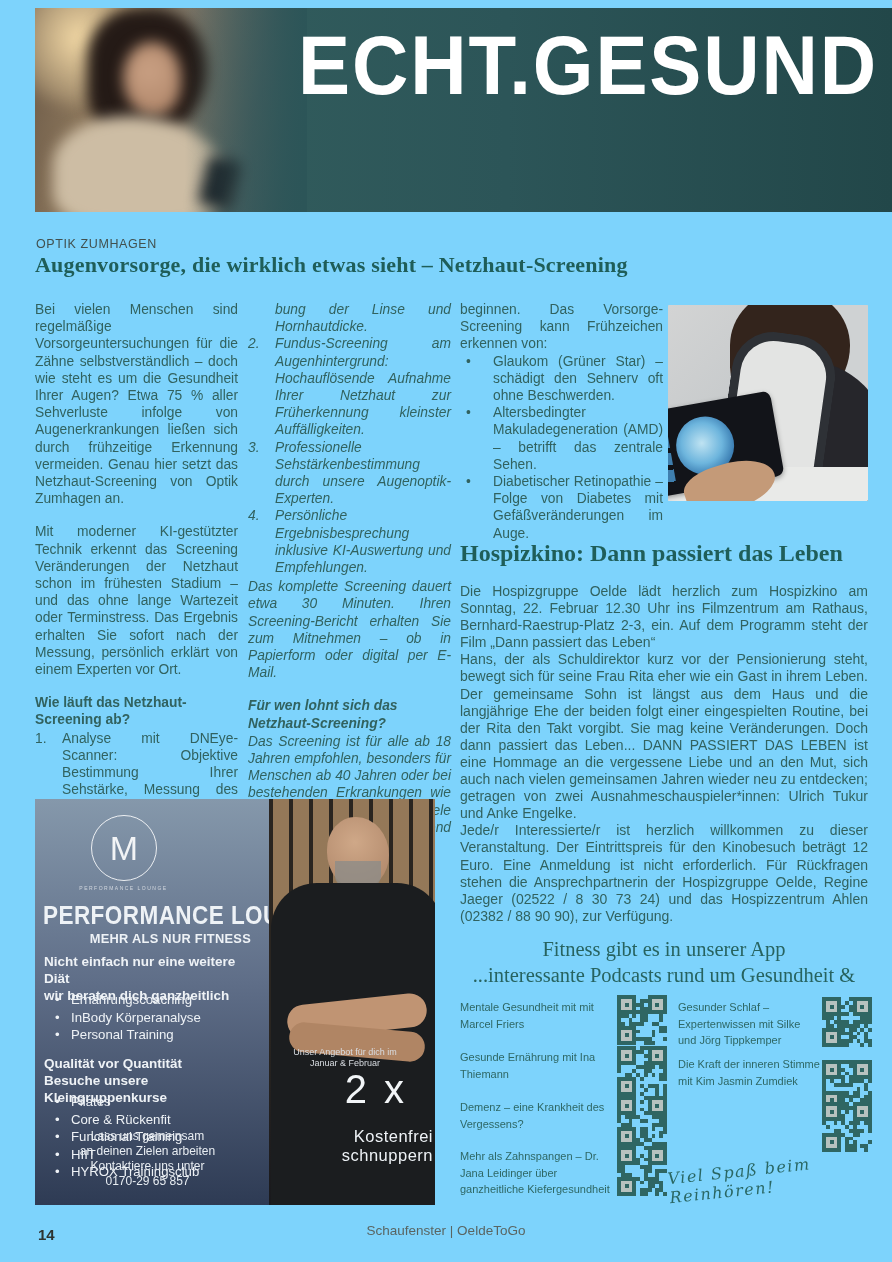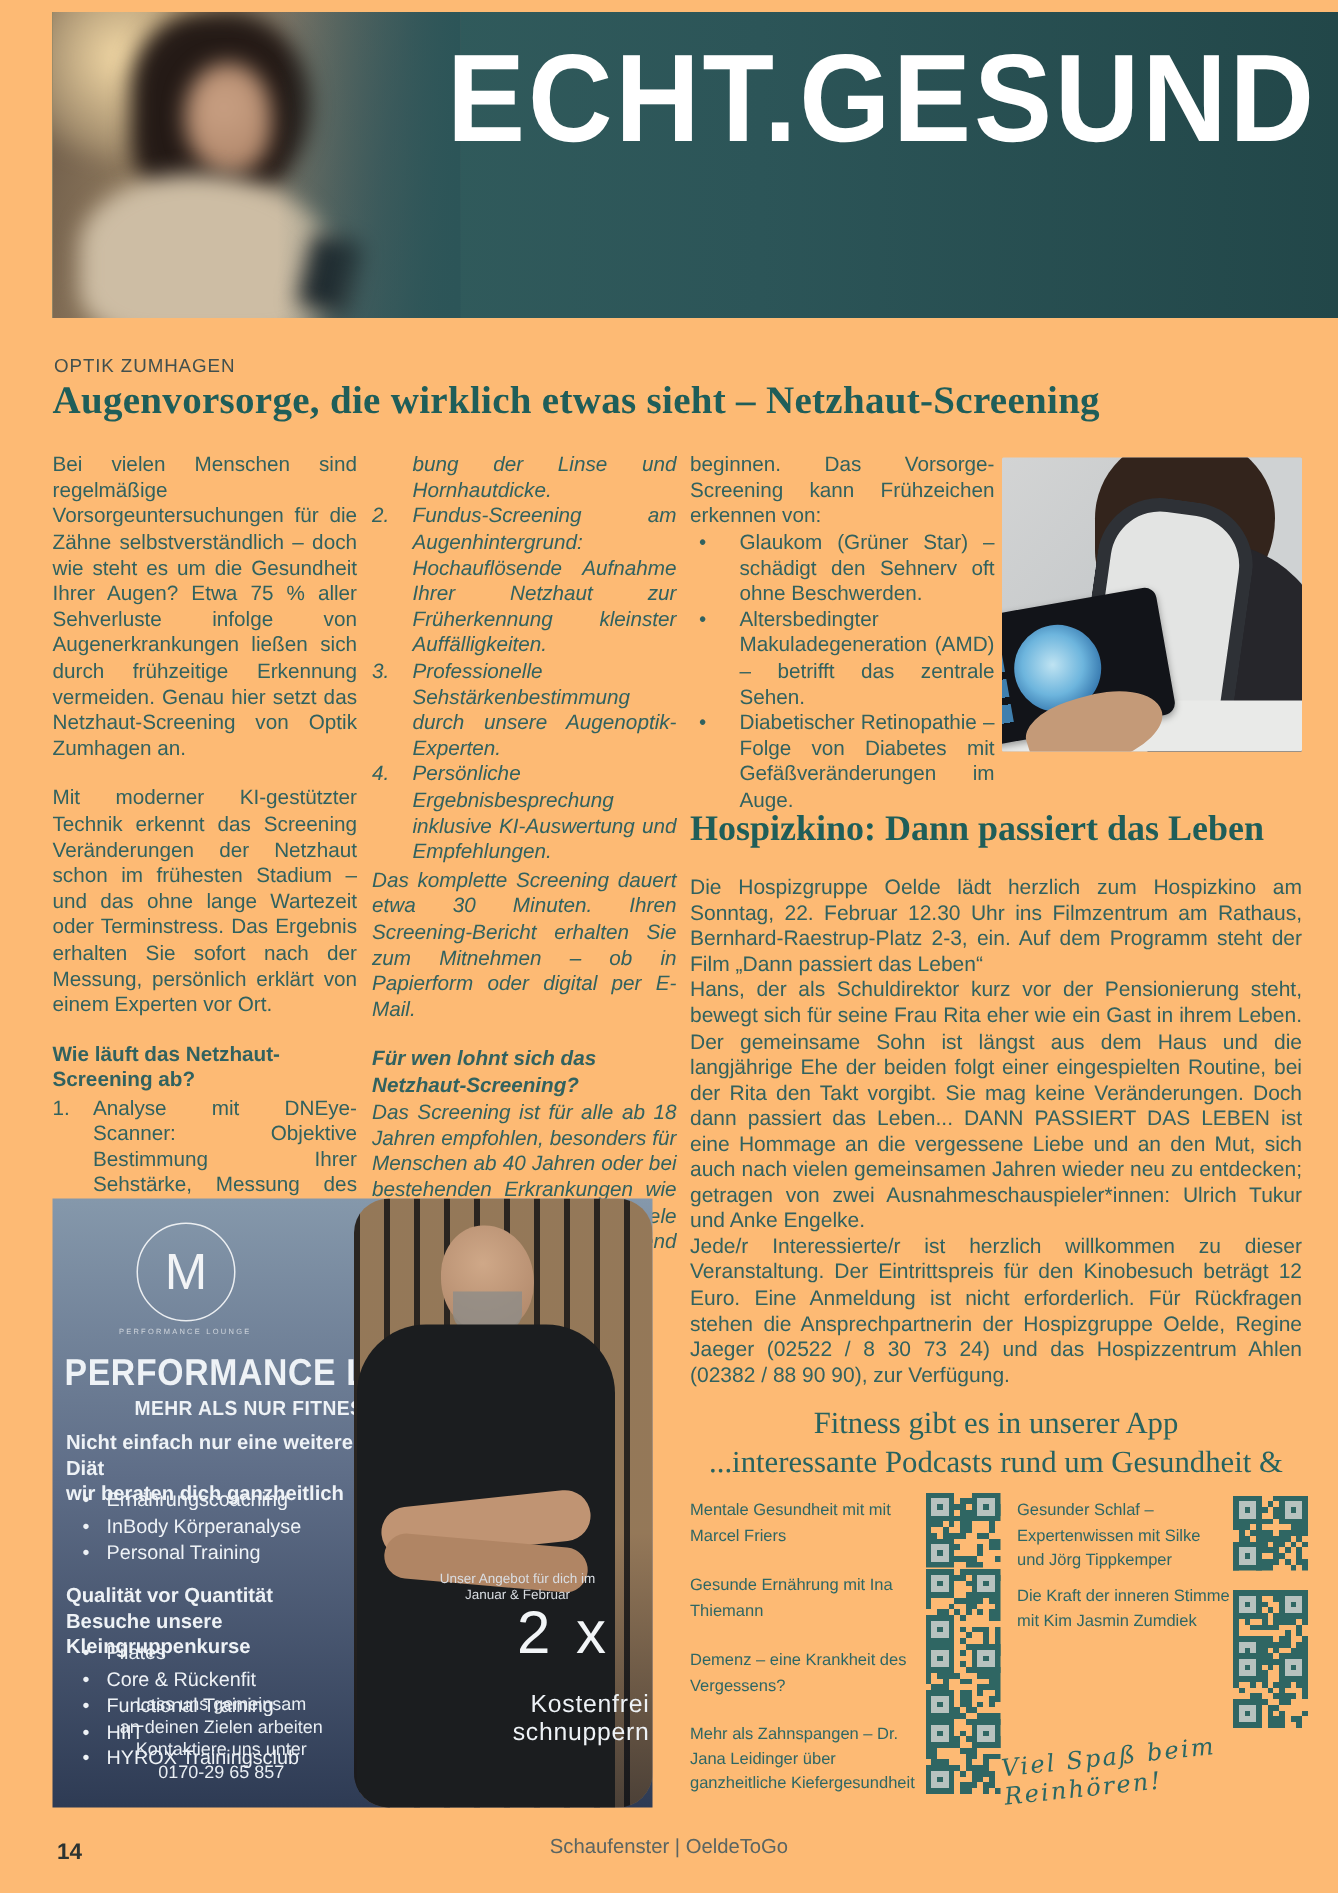--- a/index.html
+++ b/index.html
@@ -1,18 +1,18 @@
 <!DOCTYPE html>
 <html><head>
 <meta charset="utf-8">
 <style>
   html,body{margin:0;padding:0;background:#9aa5a2;}
   .page{
     position:relative; width:892px; height:1262px; margin:0 auto;
-    background:#fdba74; overflow:hidden;
+    background:#7dd3fc; overflow:hidden;
     font-family:"Liberation Sans","DejaVu Sans",sans-serif;
     -webkit-font-smoothing:antialiased;
   }
   
   .header{position:absolute; left:35px; right:0; top:8px; height:204px;
     background:linear-gradient(90deg,#35605f 0%,#2c5558 55%,#224749 100%); overflow:hidden;}
   .header-photo{position:absolute; left:0; top:0; width:272px; height:204px; overflow:hidden;
     background:linear-gradient(100deg,#6e5c49 0%,#937d60 28%,#7a7365 52%,#495e5e 78%,#2c5558 100%);}
   .header-photo .blob{position:absolute; filter:blur(7px);}
   .hp-light{left:-30px; top:-40px; width:150px; height:140px; border-radius:50%;
@@ -28,21 +28,21 @@
   .hp-blend{position:absolute; inset:0;
     background:linear-gradient(90deg,transparent 55%,rgba(44,85,88,.55) 85%,#2c5558 100%);}
   .masthead{position:absolute; right:14px; top:16px; color:#ffffff;
     font-size:83px; font-weight:700; letter-spacing:2px; line-height:1;
     transform:scaleX(.94); transform-origin:right;}
   
   .kicker{position:absolute; left:36px; top:237px; font-size:12.5px; letter-spacing:.6px;
     color:#41504e;}
   .article-title{position:absolute; left:35px; top:252px; width:840px;
     font-family:"Liberation Serif","DejaVu Serif",serif; font-weight:700;
-    font-size:26px; color:#1f5e59; letter-spacing:.2px;}
+    font-size:22px; color:#1f5e59; letter-spacing:.2px;}
   .col{position:absolute; top:301px; width:203px; font-size:13.8px; line-height:17.2px;
     color:#31625f; text-align:justify;}
   .col-1{left:35px;} .col-2{left:248px;font-style:italic;} .col-3{left:460px;}
   .col p{margin:0 0 16px 0;}
   .col .subhead{font-weight:700; margin:0 0 1px 0; text-align:left;}
   .li{display:flex; margin:0;}
   .li .num{flex:none; width:27px;}
   .li .litext{flex:1; text-align:justify;}
   .cont-indent{margin-left:27px; text-align:justify;}
   .bul{display:flex; margin:0;}
@@ -101,22 +101,22 @@
   .ad-subtitle{position:absolute; left:8px; top:132px; width:208px; text-align:right;
     font-size:13.5px; font-weight:700; letter-spacing:.3px; transform:scaleX(.95); transform-origin:right;}
   .ad-intro{position:absolute; left:9px; top:154px; width:212px; font-size:13.5px; font-weight:700; line-height:17px;}
   .ad-ul1{position:absolute; left:20px; top:192px; font-size:13.2px; line-height:17.5px;}
   .ad-h2{position:absolute; left:9px; top:256px; width:212px; font-size:13.5px; font-weight:700; line-height:17px;}
   .ad-ul2{position:absolute; left:20px; top:294px; font-size:13.2px; line-height:17.5px;}
   .ad-li{display:flex;}
   .ad-li .dot{flex:none; width:16px;}
   .ad-contact{position:absolute; left:0; bottom:16px; width:225px; text-align:center;
     font-size:12px; line-height:15px; color:#e8edf2;}
-  .trainer-photo{position:absolute; right:0; top:0; width:199px; height:100%; overflow:hidden;
-    background:repeating-linear-gradient(90deg,#2c2722 0 4px,#9c7e5d 4px 20px);border-radius:23px;}
+  .trainer-photo{position:absolute; right:0; top:0; width:166px; height:100%; overflow:hidden;
+    background:repeating-linear-gradient(90deg,#2c2722 0 4px,#9c7e5d 4px 20px);}
   .tp-shade{position:absolute; inset:0; background:linear-gradient(180deg,rgba(0,0,0,.05) 55%,rgba(10,14,24,.55) 100%);}
   .tp-head{position:absolute; left:58px; top:18px; width:62px; height:72px;
     border-radius:46% 54% 48% 52%; background:radial-gradient(circle at 45% 35%,#cfa888,#ab8265);}
   .tp-beard{position:absolute; left:66px; top:62px; width:46px; height:30px;
     border-radius:0 0 50% 50%; background:#8d8c88; opacity:.8;}
   .tp-torso{position:absolute; left:2px; top:84px; width:172px; height:330px;
     border-radius:46px 46px 0 0; background:#1b1d1f;}
   .tp-arm{position:absolute; left:18px; top:200px; width:140px; height:34px;
     border-radius:18px; background:#c09473; transform:rotate(-6deg);}
   .tp-arm2{position:absolute; left:20px; top:228px; width:136px; height:30px;

